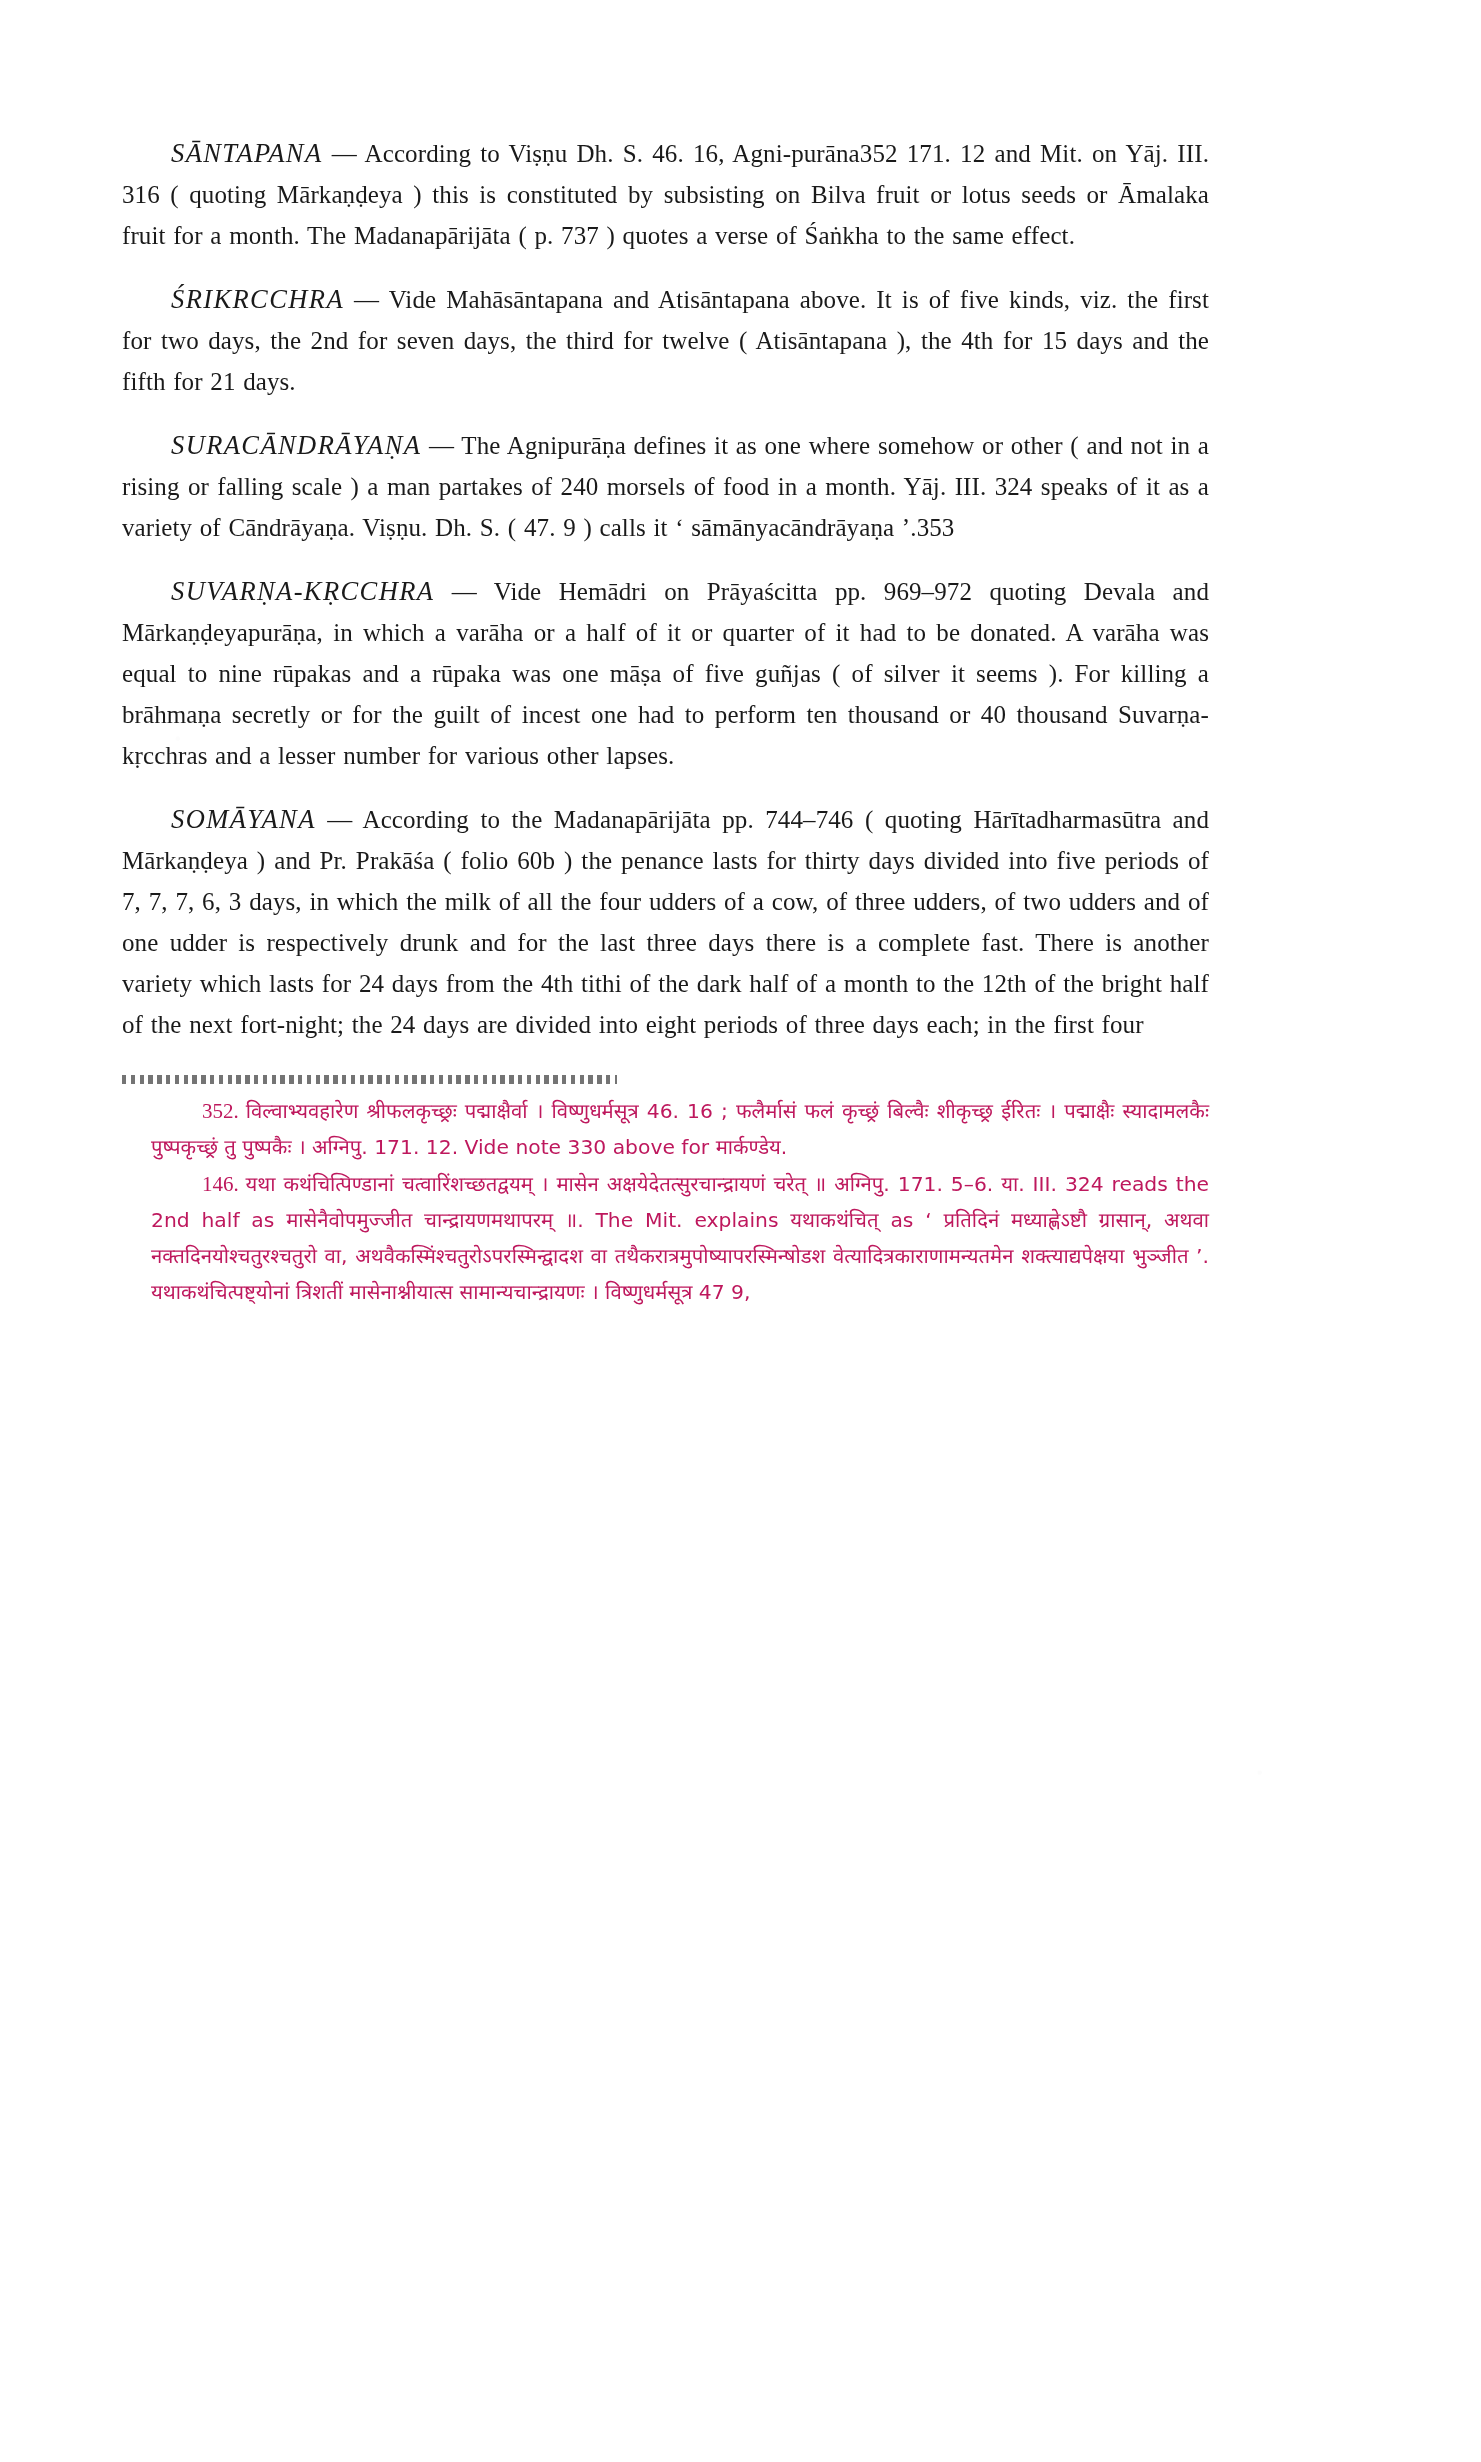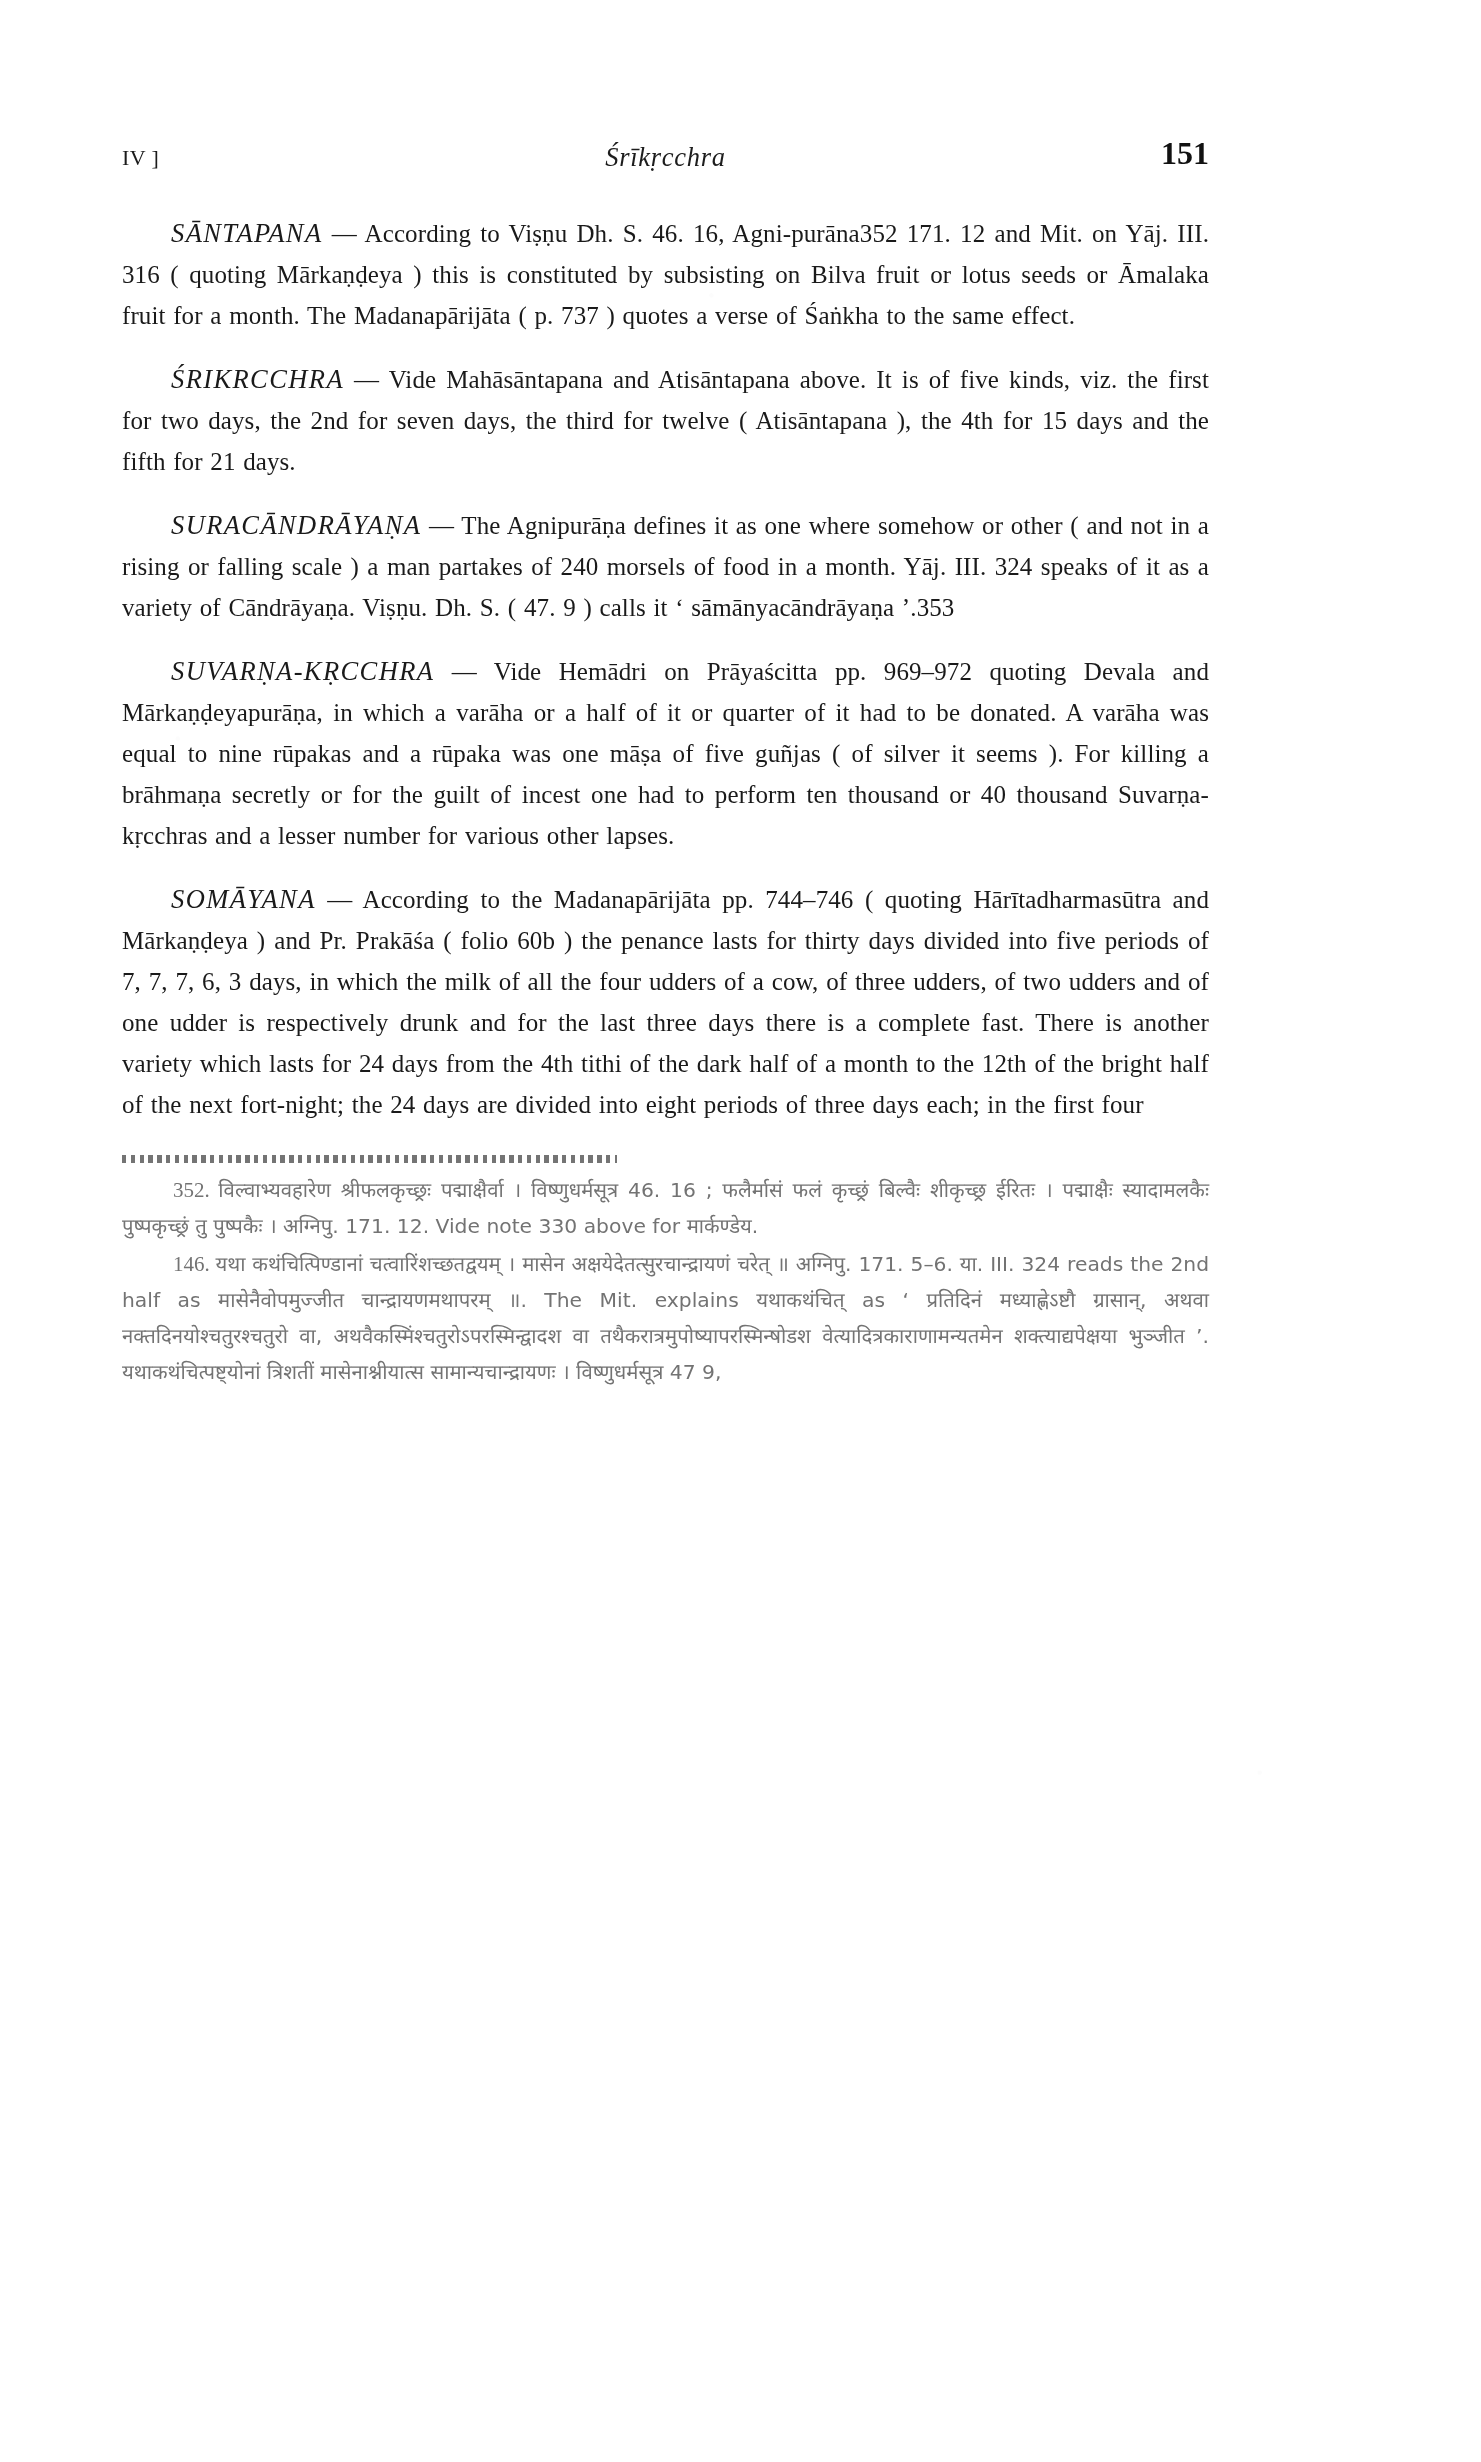--- a/index.html
+++ b/index.html
@@ -101,46 +101,42 @@
     -webkit-mask-image: linear-gradient(90deg, #000 0 100%);
   }
   .fn-rule-inner {
     width: 100%;
     height: 100%;
   }
   
   .footnotes {
     font-size: 21px;
     line-height: 36px;
-    color: #737373;
+    color: #be185d;
     text-align: justify;
+    margin-left: 29px;
   }
   .fn {
     margin-bottom: 1.8px;
   }
   .fn .fn-indent {
     display: inline-block;
     width: 51px;
   }
   .dev {
     font-family: "DejaVu Sans", sans-serif;
     font-size: 20.3px;
   }
 </style>
 </head>
 <body>
 
 <div class="page">
   <div class="content">
 
-    <div class="runhead">
-      <div class="folio-left">IV ]</div>
-      <div class="title">Śrīkṛcchra</div>
-      <div class="folio-right">151</div>
-    </div>
 
     <p class="para">
       <span class="indent"></span><span class="hw">SĀNTAPANA</span><span> — According to Viṣṇu Dh. S. 46. 16, Agni-purāna352 171. 12 and Mit. on Yāj. III. 316 ( quoting Mārkaṇḍeya ) this is constituted by subsisting on Bilva fruit or lotus seeds or Āmalaka fruit for a month. The Madanapārijāta ( p. 737 ) quotes a verse of Śaṅkha to the same effect.</span>
     </p>
 
     <p class="para">
       <span class="indent"></span><span class="hw">ŚRIKRCCHRA</span><span> — Vide Mahāsāntapana and Atisāntapana above. It is of five kinds, viz. the first for two days, the 2nd for seven days, the third for twelve ( Atisāntapana ), the 4th for 15 days and the fifth for 21 days.</span>
     </p>
 
     <p class="para">

